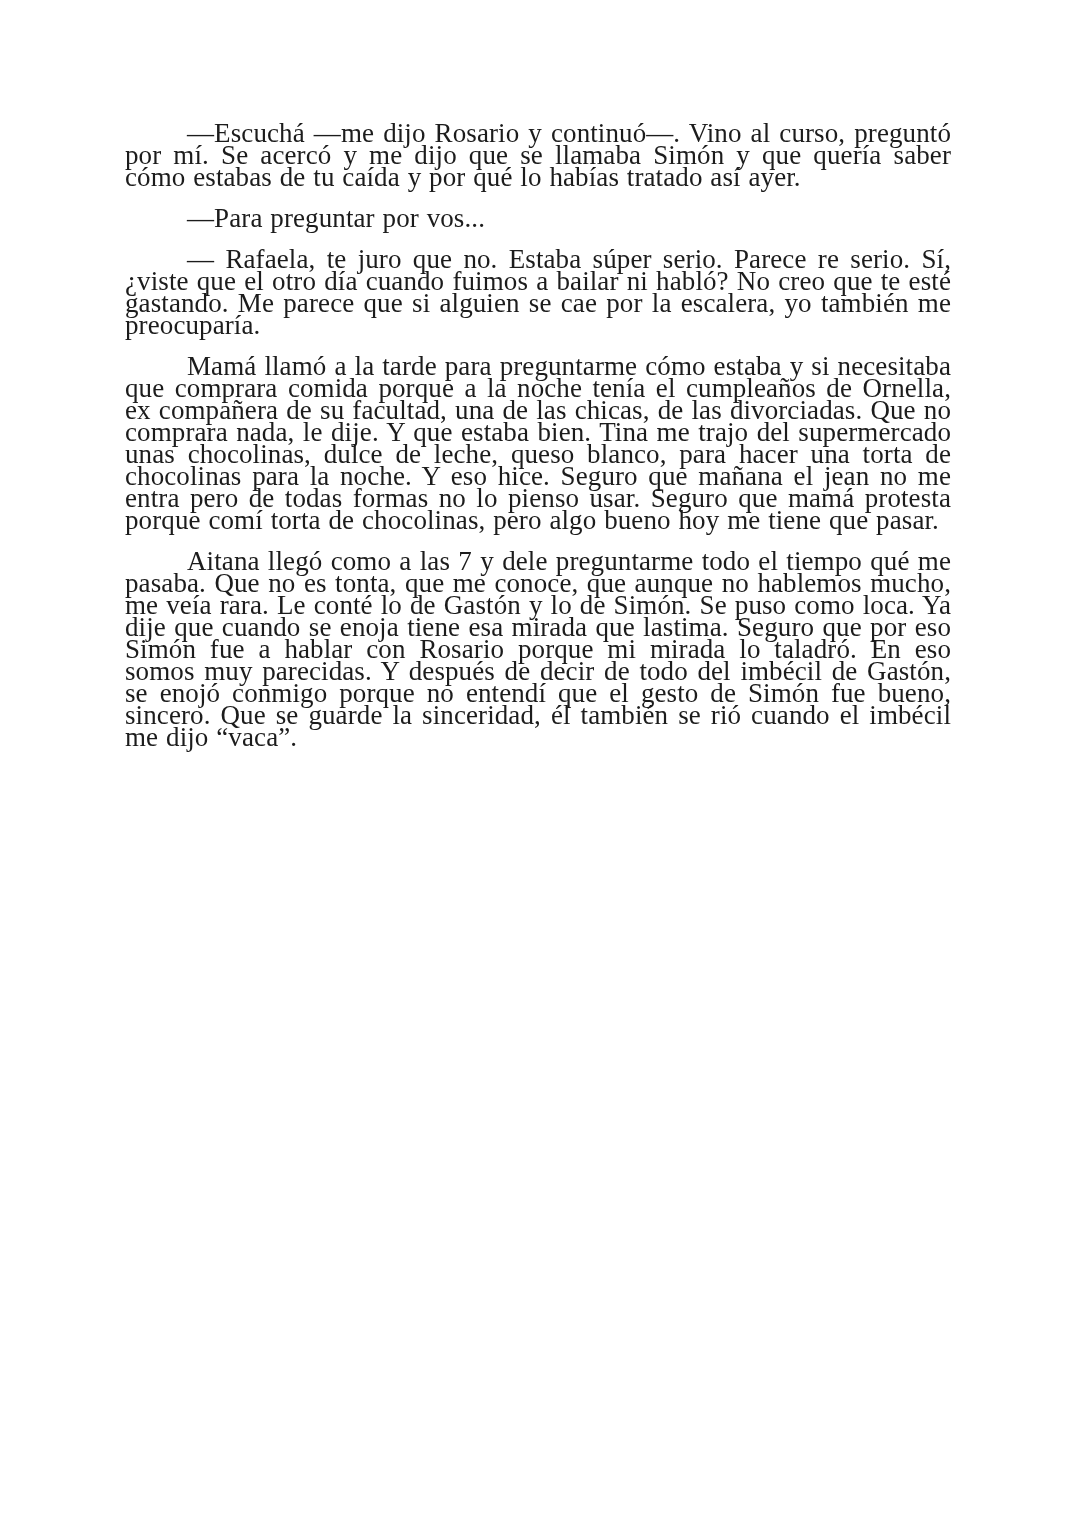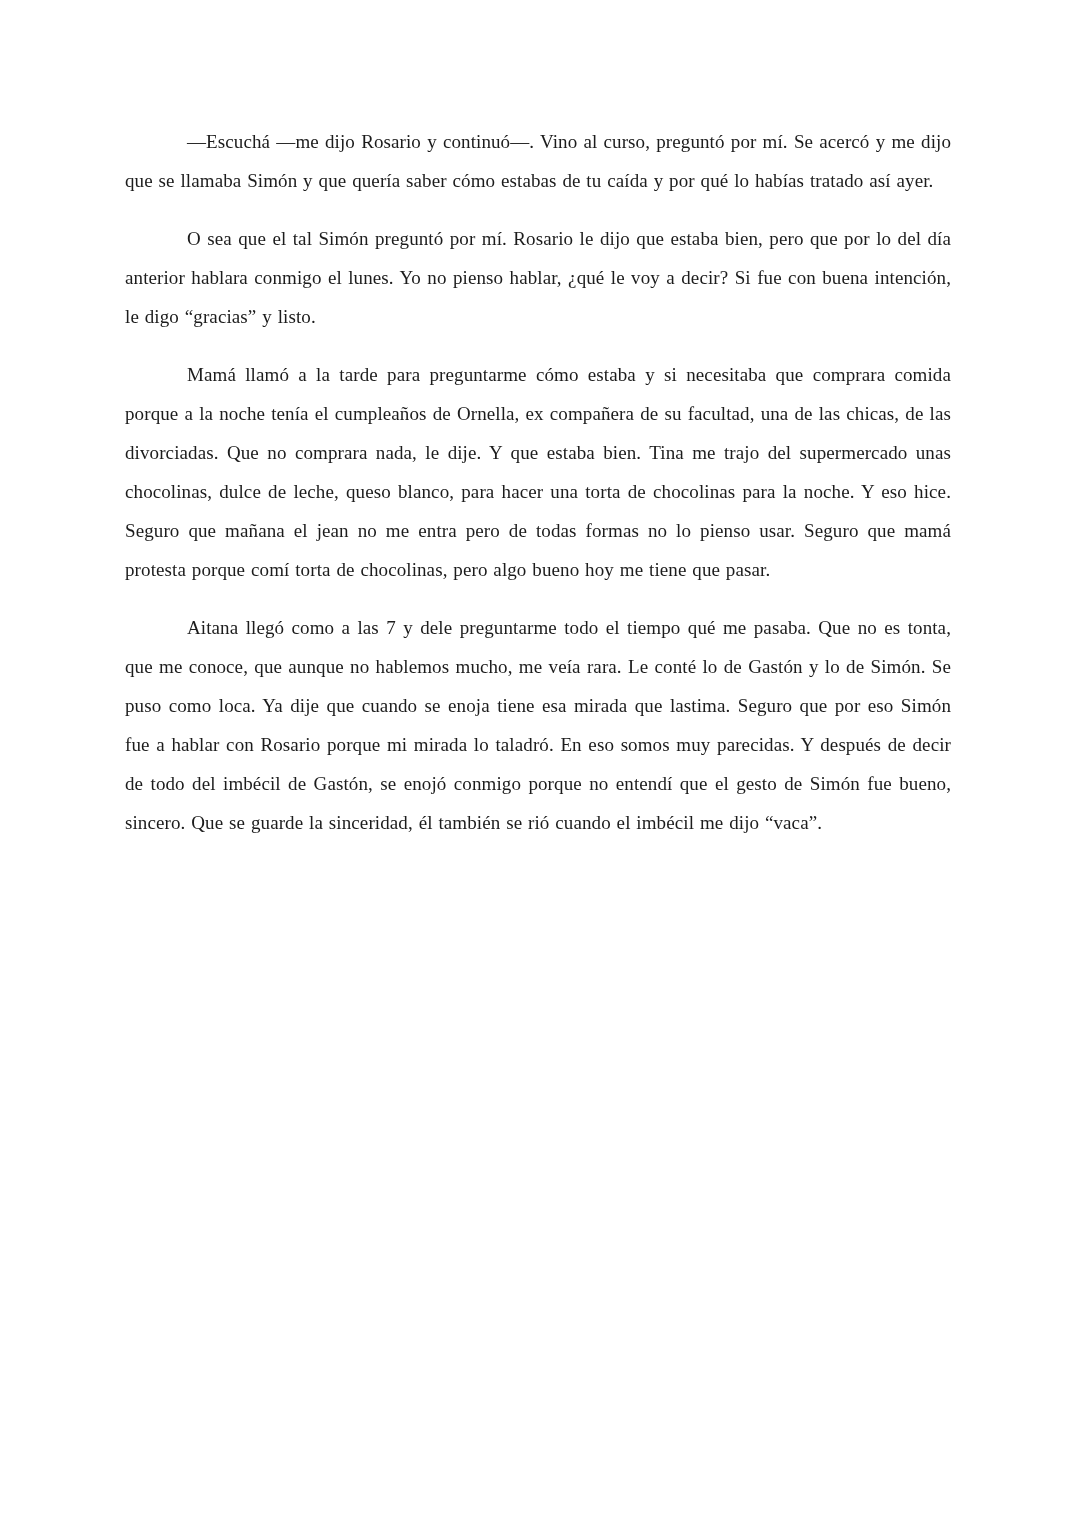--- a/index.html
+++ b/index.html
@@ -16,29 +16,30 @@
   }
   .page {
     box-sizing: border-box;
     width: 1080px;
     min-height: 1526px;
     padding: 122px 125px 60px 125px;
     background: #ffffff;
   }
   .para {
     margin: 0 4px 19px 0;
-    font-size: 19px;
-    line-height: 39px;
+    font-size: 27px;
+    line-height: 22px;
     text-align: justify;
     text-indent: 62px;
     letter-spacing: 0.1px;
     word-spacing: 1px;
   }
 </style>
 </head>
 <body>
 
 <div class="page">
   <p class="para">—Escuchá —me dijo Rosario y continuó—. Vino al curso, preguntó por mí. Se acercó y me dijo que se llamaba Simón y que quería saber cómo estabas de tu caída y por qué lo habías tratado así ayer.</p>
-  <p class="para">O sea que el tal Simón preguntó por mí. Rosario le dijo que estaba bien, pero que por lo del día anterior hablara conmigo el lunes. Yo no pienso hablar, ¿qué le voy a decir? Si fue con buena intención, le digo “gracias” y listo.</p>
+  <p class="para">—Para preguntar por vos...</p>
+  <p class="para">— Rafaela, te juro que no. Estaba súper serio. Parece re serio. Sí, ¿viste que el otro día cuando fuimos a bailar ni habló? No creo que te esté gastando. Me parece que si alguien se cae por la escalera, yo también me preocuparía.</p>
   <p class="para">Mamá llamó a la tarde para preguntarme cómo estaba y si necesitaba que comprara comida porque a la noche tenía el cumpleaños de Ornella, ex compañera de su facultad, una de las chicas, de las divorciadas. Que no comprara nada, le dije. Y que estaba bien. Tina me trajo del supermercado unas chocolinas, dulce de leche, queso blanco, para hacer una torta de chocolinas para la noche. Y eso hice. Seguro que mañana el jean no me entra pero de todas formas no lo pienso usar. Seguro que mamá protesta porque comí torta de chocolinas, pero algo bueno hoy me tiene que pasar.</p>
   <p class="para">Aitana llegó como a las 7 y dele preguntarme todo el tiempo qué me pasaba. Que no es tonta, que me conoce, que aunque no hablemos mucho, me veía rara. Le conté lo de Gastón y lo de Simón. Se puso como loca. Ya dije que cuando se enoja tiene esa mirada que lastima. Seguro que por eso Simón fue a hablar con Rosario porque mi mirada lo taladró. En eso somos muy parecidas. Y después de decir de todo del imbécil de Gastón, se enojó conmigo porque no entendí que el gesto de Simón fue bueno, sincero. Que se guarde la sinceridad, él también se rió cuando el imbécil me dijo “vaca”.</p>
 </div>
 
 </body></html>

